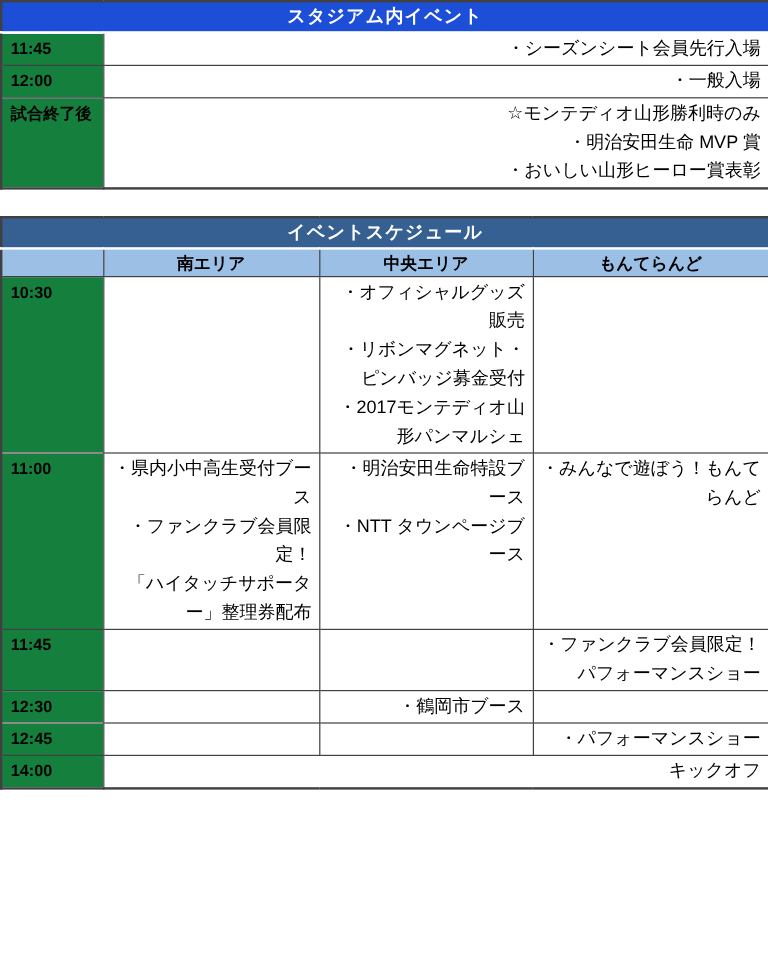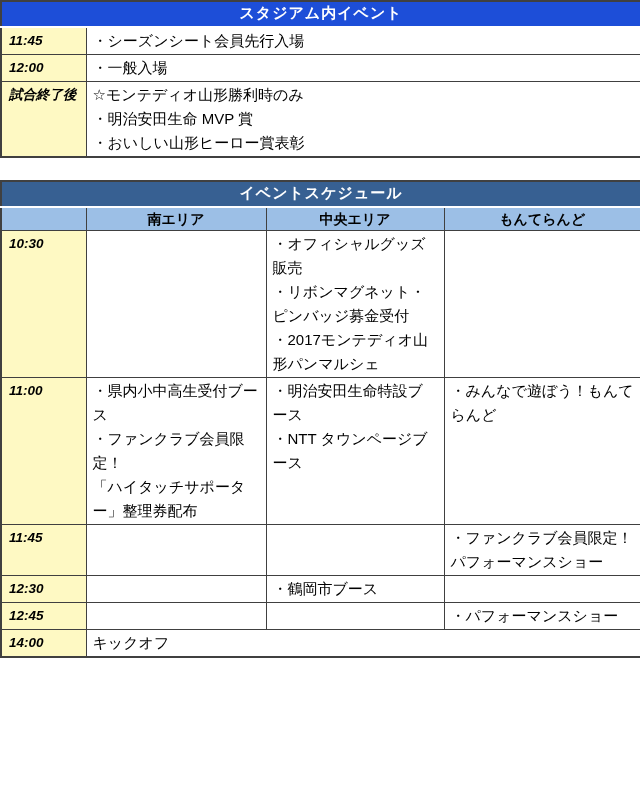--- a/index.html
+++ b/index.html
@@ -23,37 +23,36 @@
     font-weight: bold;
     font-size: 15px;
     text-align: center;
     padding: 2px 0 3px 0;
     border-bottom: 2px solid #ffffff;
     letter-spacing: 1px;
   }
   .t1 .title { background: #1d4ed8; }
   .t2 .title { background: #376092; margin-left: 48px; }
   .time {
-    background: #fef9c3;
+    background: #15803d;
     font-weight: bold;
     font-size: 13.5px;
     text-align: left;
     vertical-align: top;
     padding: 2px 2px 1px 7px;
     white-space: nowrap;
     overflow: hidden;
     line-height: 22px;
-    font-style: italic;
   }
   td.content {
     vertical-align: top;
     padding: 1px 6px;
     font-size: 15px;
     line-height: 24px;
-    text-align: left;
+    text-align: right;
     background: #ffffff;
   }
   .colhead th {
     background: #9CBFE6;
     font-size: 14px;
     font-weight: bold;
     text-align: center;
     padding: 2px 4px;
     line-height: 18px;
   }

